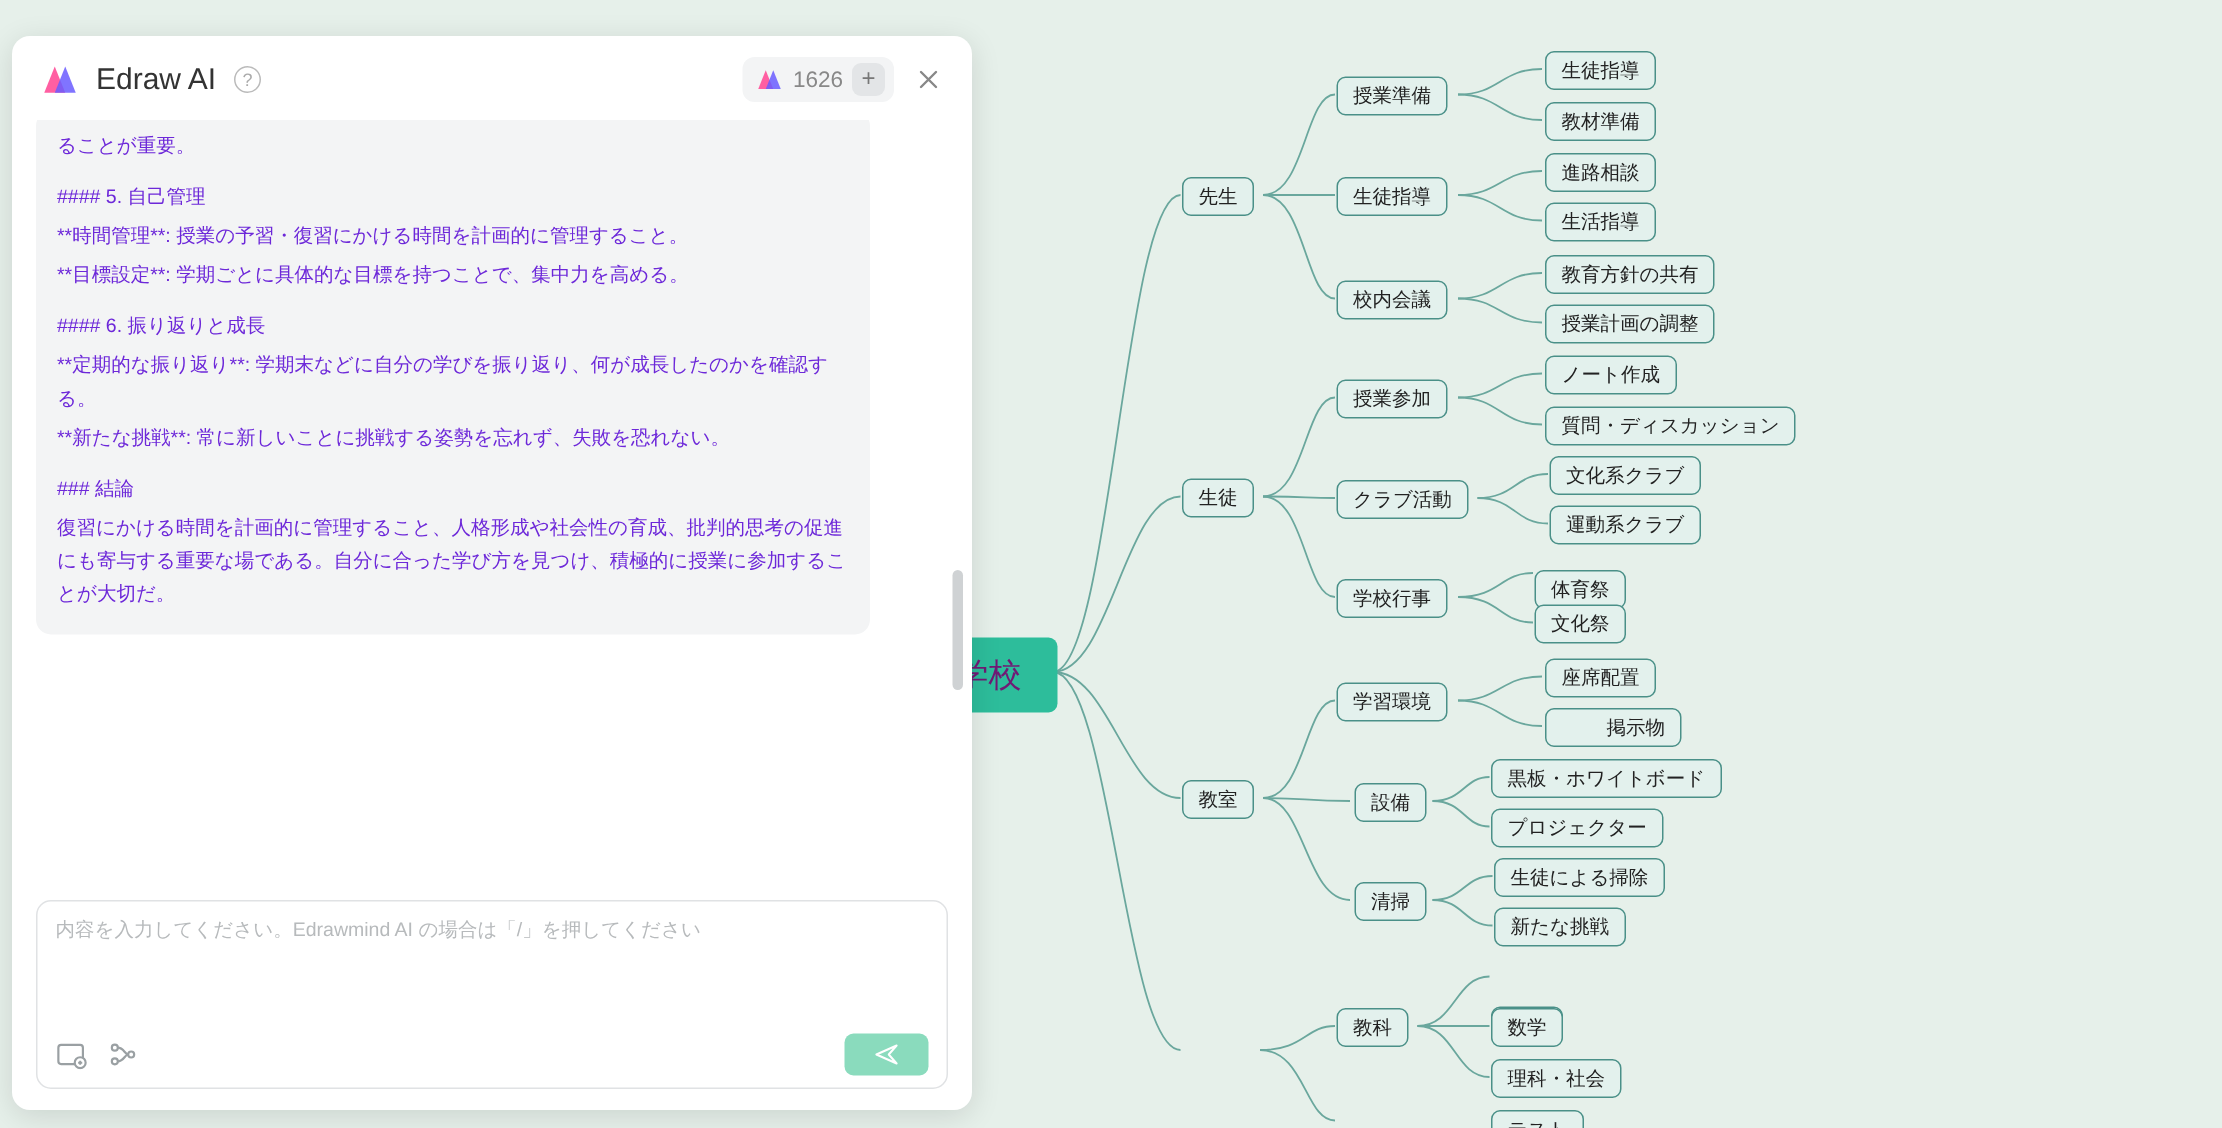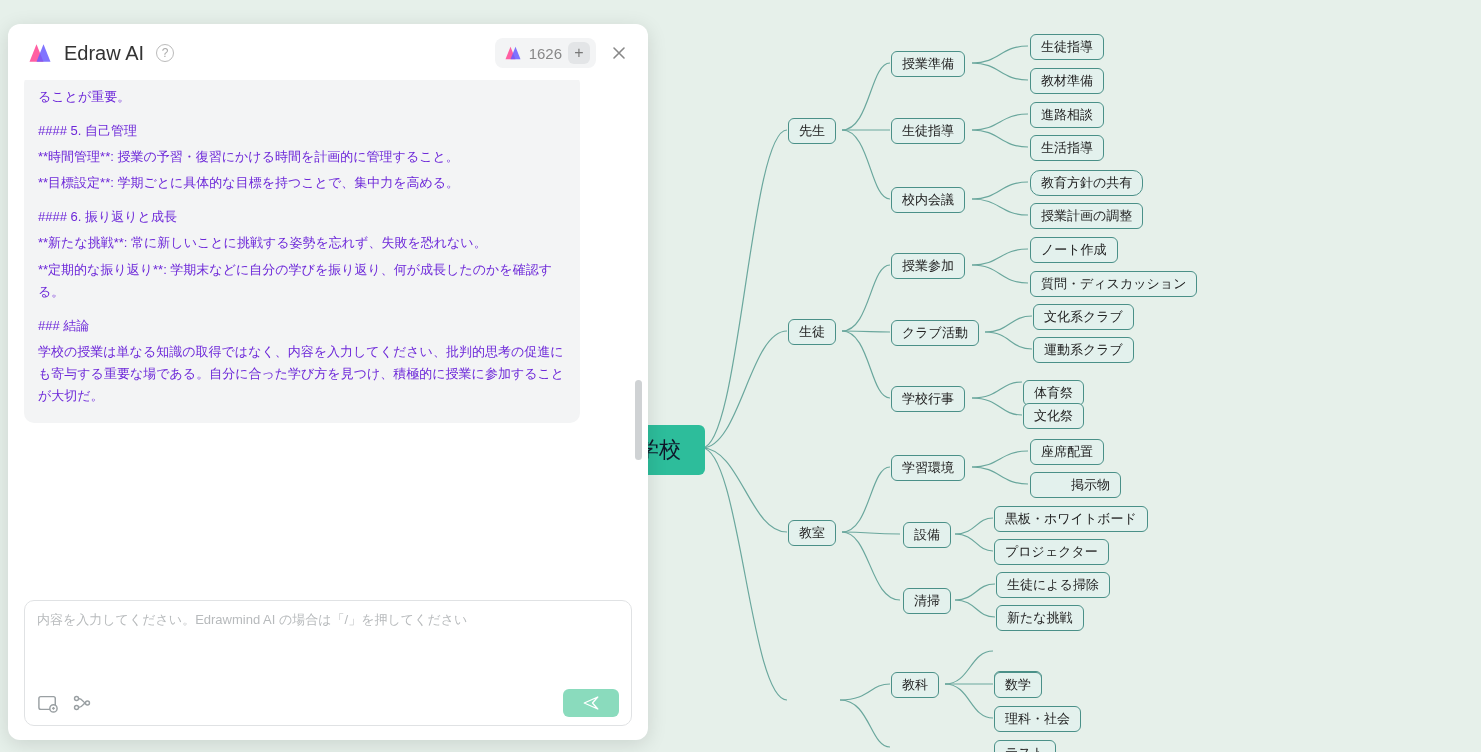--- a/index.html
+++ b/index.html
@@ -1,19 +1,19 @@
 <!DOCTYPE html>
 <html><head>
 <meta charset="utf-8">
 <style>
 * { margin:0; padding:0; box-sizing:border-box; }
 body { font-family:"Hiragino Sans","Meiryo",sans-serif; width:1481px; height:752px; overflow:hidden; position:relative; background:#e6f0ea; }
 .canvas { position:absolute; inset:0; background:#e6f0ea; }
 .node { position:absolute; background:#e3f1ed; border:1px solid #4a9088; border-radius:6px; padding:3px 10px; font-size:13px; color:#222; white-space:nowrap; }
-.root { background:#2dbd9b; color:#0f172a; font-size:22px; font-weight:500; padding:10px 24px; border:none; border-radius:6px; }
+.root { background:#2dbd9b; color:#701a75; font-size:22px; font-weight:500; padding:10px 24px; border:none; border-radius:6px; }
 svg.lines { position:absolute; inset:0; width:1481px; height:752px; pointer-events:none; }
 svg.lines path { stroke:#6aa79d; stroke-width:1.2; fill:none; }
 
 .panel { position:absolute; left:8px; top:24px; width:640px; height:716px; background:#fff; border-radius:12px; box-shadow:0 4px 20px rgba(0,0,0,.12); display:flex; flex-direction:column; overflow:hidden; }
 .panel-header { display:flex; align-items:center; justify-content:space-between; padding:14px 18px 12px; }
 .ph-left { display:flex; align-items:center; gap:10px; }
 .logo { width:28px; height:28px; }
 .title { font-size:20px; font-weight:500; color:#333; }
 .help { width:18px; height:18px; border:1.5px solid #bbb; border-radius:50%; font-size:12px; color:#aaa; display:flex; align-items:center; justify-content:center; margin-left:2px; cursor:pointer; }
 .ph-right { display:flex; align-items:center; gap:12px; }
@@ -99,21 +99,21 @@
   <div class="node root" style="left:613px; top:425px;">学校</div>
 
   <div class="node" style="left:788px; top:118px;">先生</div>
   <div class="node" style="left:891px; top:51px;">授業準備</div>
   <div class="node" style="left:1030px; top:34px;">生徒指導</div>
   <div class="node" style="left:1030px; top:68px;">教材準備</div>
   <div class="node" style="left:891px; top:118px;">生徒指導</div>
   <div class="node" style="left:1030px; top:102px;">進路相談</div>
   <div class="node" style="left:1030px; top:135px;">生活指導</div>
   <div class="node" style="left:891px; top:187px;">校内会議</div>
-  <div class="node" style="left:1030px; top:170px;border-radius:10px;">教育方針の共有</div>
+  <div class="node" style="left:1030px; top:170px;">教育方針の共有</div>
   <div class="node" style="left:1030px; top:203px;">授業計画の調整</div>
 
   <div class="node" style="left:788px; top:319px;">生徒</div>
   <div class="node" style="left:891px; top:253px;">授業参加</div>
   <div class="node" style="left:1030px; top:237px;">ノート作成</div>
   <div class="node" style="left:1030px; top:271px;">質問・ディスカッション</div>
   <div class="node" style="left:891px; top:320px;">クラブ活動</div>
   <div class="node" style="left:1033px; top:304px;">文化系クラブ</div>
   <div class="node" style="left:1033px; top:337px;">運動系クラブ</div>
   <div class="node" style="left:891px; top:386px;">学校行事</div>
@@ -167,25 +167,25 @@
 
   <div class="chat">
     <div class="bubble">
       <p>ることが重要。</p>
       <div class="gap"></div>
       <p>#### 5. 自己管理</p>
       <p> **時間管理**: 授業の予習・復習にかける時間を計画的に管理すること。</p>
       <p> **目標設定**: 学期ごとに具体的な目標を持つことで、集中力を高める。</p>
       <div class="gap"></div>
       <p>#### 6. 振り返りと成長</p>
+      <p> **定期的な振り返り**: 学期末などに自分の学びを振り返り、何が成長したのかを確認する。</p>
       <p> **新たな挑戦**: 常に新しいことに挑戦する姿勢を忘れず、失敗を恐れない。</p>
-      <p> **定期的な振り返り**: 学期末などに自分の学びを振り返り、何が成長したのかを確認する。</p>
       <div class="gap"></div>
       <p>### 結論</p>
-      <p>学校の授業は単なる知識の取得ではなく、内容を入力してください、批判的思考の促進にも寄与する重要な場である。自分に合った学び方を見つけ、積極的に授業に参加することが大切だ。</p>
+      <p>復習にかける時間を計画的に管理すること、人格形成や社会性の育成、批判的思考の促進にも寄与する重要な場である。自分に合った学び方を見つけ、積極的に授業に参加することが大切だ。</p>
     </div>
     <div class="scrollbar"></div>
   </div>
 
   <div class="input-area">
     <textarea placeholder="内容を入力してください。Edrawmind AI の場合は「/」を押してください" style=""></textarea>
     <div class="input-bottom">
       <div class="ib-left">
         <div class="ib-icon">
           <svg width="22" height="20" viewBox="0 0 24 22">

